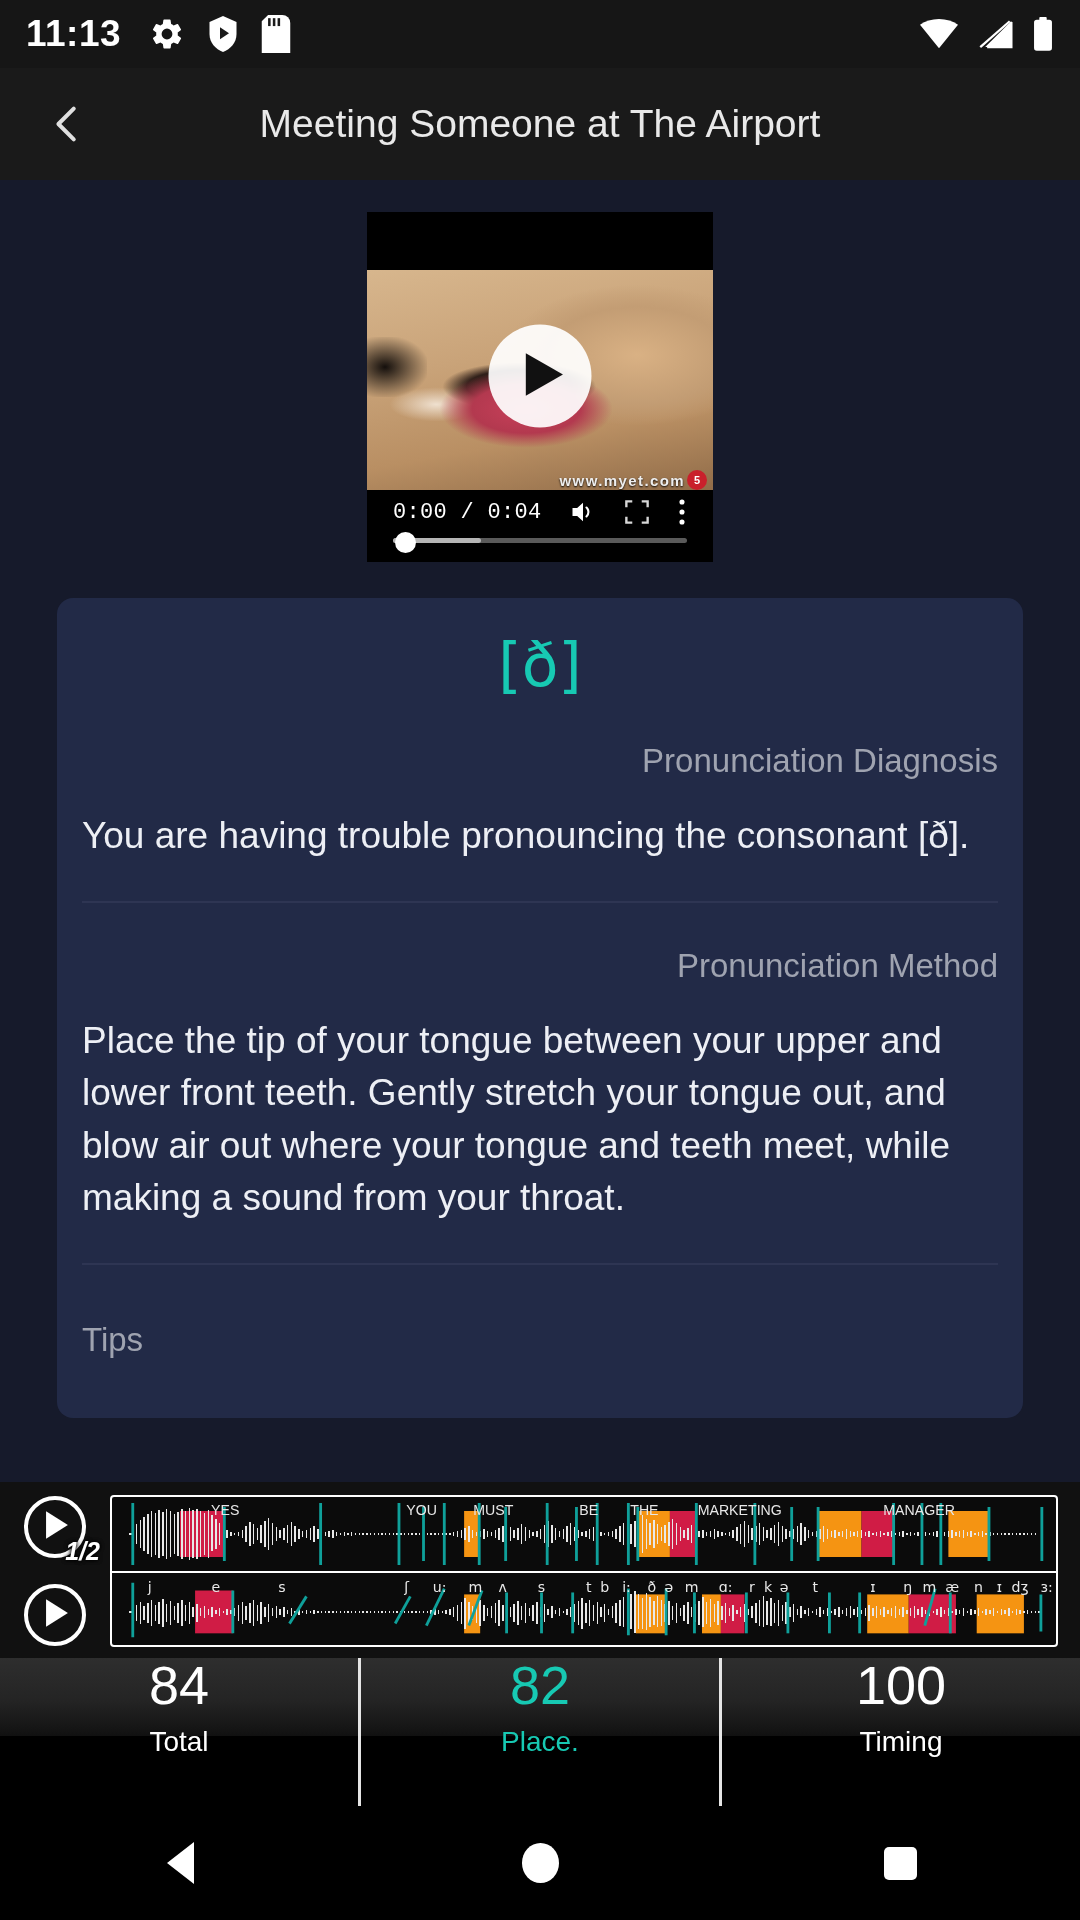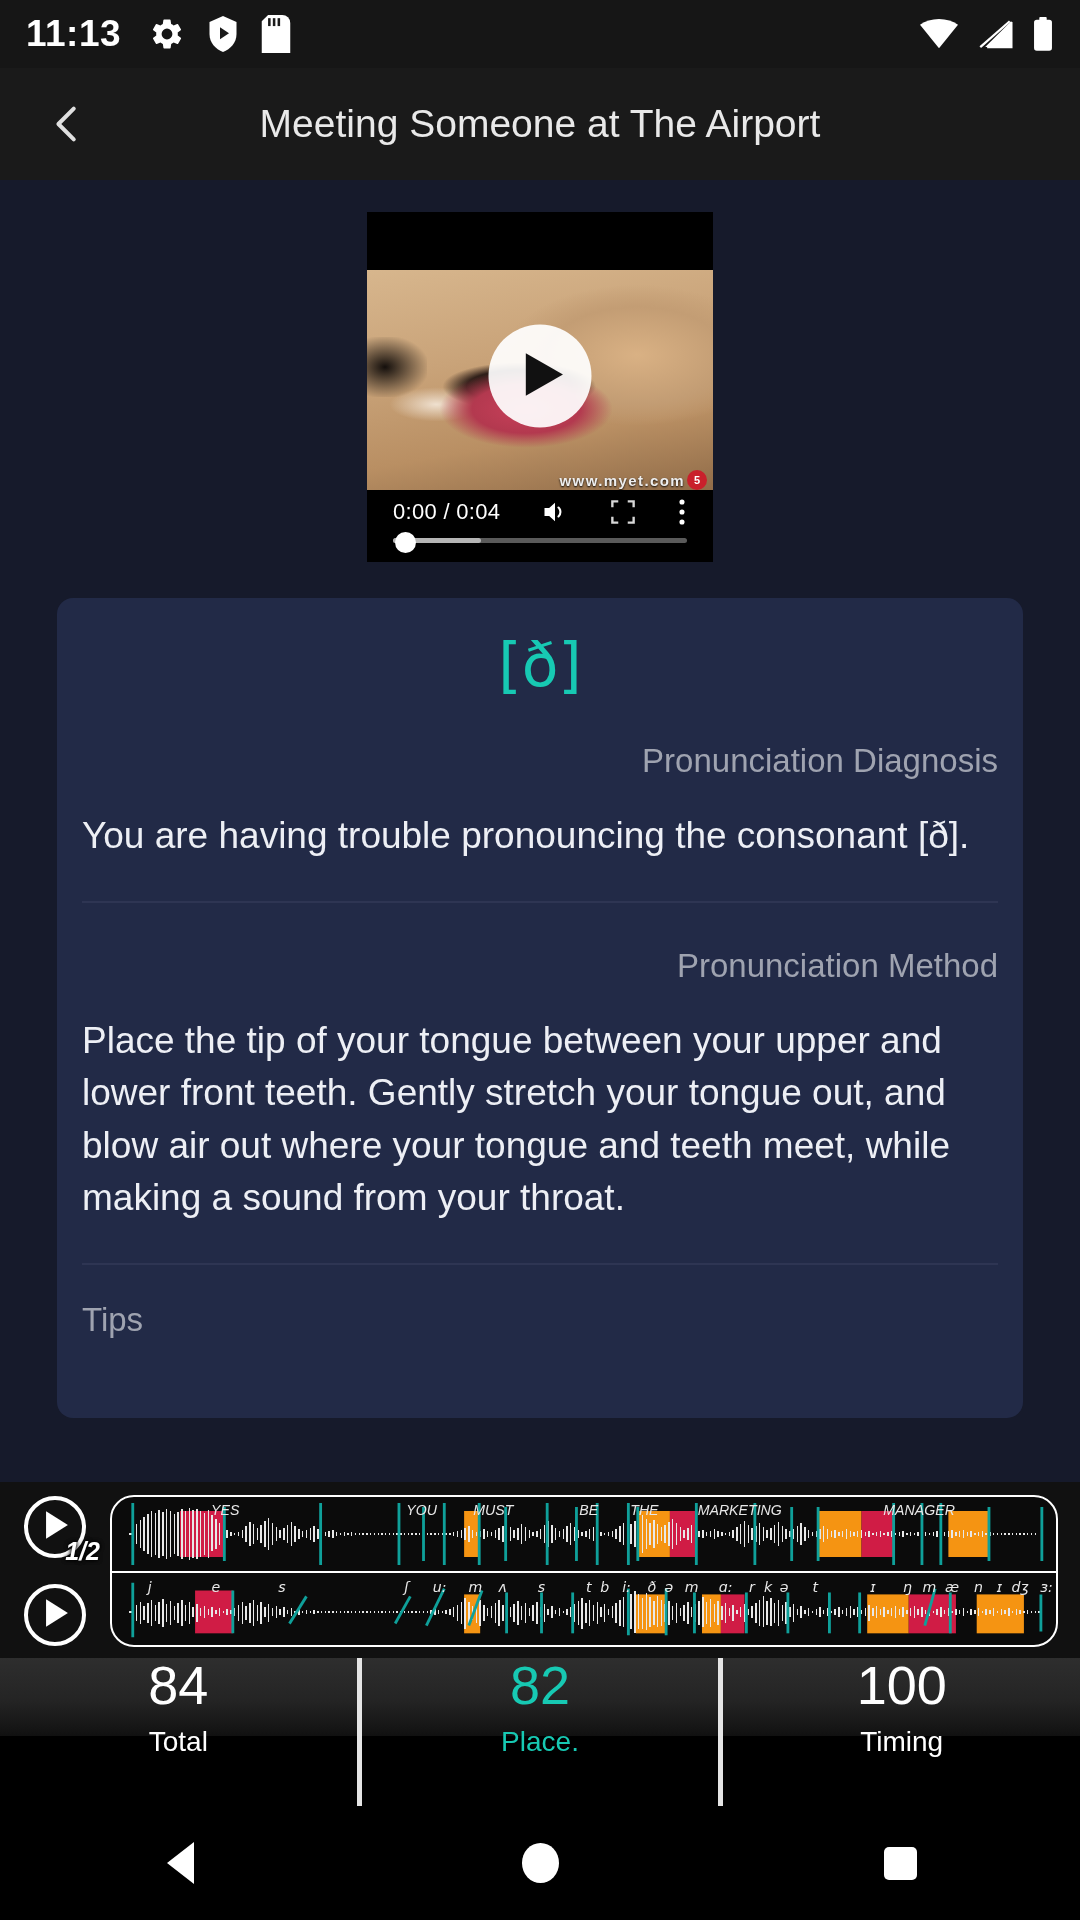--- a/index.html
+++ b/index.html
@@ -38,55 +38,55 @@
       radial-gradient(ellipse 150px 80px at 78% 38%, #d9b184 0%, #c39d74 60%, rgba(195,157,116,0) 88%),
       linear-gradient(170deg, #d7b68d 0%, #c9a379 38%, #b98f63 70%, #8e6a47 100%);
     filter:blur(0.4px);
   }
   .mouth-dark-left { position:absolute; left:0; top:30%; width:60px; height:60px; background:radial-gradient(ellipse at 30% 50%, #140f0c 0%, rgba(20,15,12,0) 75%); }
   .watermark { position:absolute; right:6px; bottom:4px; display:flex; align-items:center; gap:2px; }
   .watermark-text { color:#eee; font-size:15px; font-weight:bold; letter-spacing:1.4px; text-shadow:0 1px 2px #000; font-family:"Liberation Sans", sans-serif; }
   .watermark-badge { width:20px; height:20px; border-radius:50%; background:#C9202B; color:#fff; font-size:11px; display:flex; align-items:center; justify-content:center; font-weight:bold; }
   .play-overlay { position:absolute; left:50%; top:164px; transform:translate(-50%,-50%); width:103px; height:103px; border-radius:50%; background:rgba(255,255,255,.92); display:flex; align-items:center; justify-content:center; }
   .play-overlay svg { margin-left:7px; }
-  .vid-controls { position:absolute; left:0; right:0; bottom:0; height:72px; background:#000; padding:0 26px; }
+  .vid-controls { position:absolute; left:0; right:0; bottom:0; height:72px; background:#000; padding:0 26px;font-family:Liberation Mono, monospace; }
   .vid-ctl-row { height:44px; display:flex; align-items:center; }
   .vid-time { color:#fff; font-size:22px; letter-spacing:.3px; }
   .vid-ctl-spacer { flex:1; }
   .vid-icon { display:flex; align-items:center; justify-content:center; }
   .vid-seek { position:relative; height:8px; margin-top:2px; }
   .vid-seek-track { position:absolute; left:0; right:0; top:2px; height:5px; background:#5a5a5a; border-radius:3px; }
   .vid-seek-buffer { position:absolute; left:0; top:2px; width:30%; height:5px; background:#b5b5b5; border-radius:3px; }
   .vid-seek-knob { position:absolute; left:2px; top:-4px; width:21px; height:21px; border-radius:50%; background:#fff; }
 
   
   .card { margin:36px 57px 0 57px; background:#222A47; border-radius:16px; padding:34px 20px 0 20px; min-height:820px; }
   .ipa-big { text-align:center; color:#17C9B3; font-size:60px; line-height:1.1; font-family:"DejaVu Sans", sans-serif; font-weight:400; }
   .sec-label { color:#9FA3B0; font-size:33px; margin-top:44px; padding:0 5px;text-align:right; }
   .sec-body { color:#EDEFF5; font-size:37px; line-height:1.42; margin-top:30px; padding:0 5px; }
   .divider { height:2px; background:#39406080; margin:38px 5px 0 5px; }
-  .tips-cut { color:#9FA3B0; font-size:33px; margin-top:36px; padding:0 5px; }
+  .tips-cut { color:#9FA3B0; font-size:33px; margin-top:56px; padding:0 5px; }
 
   
   .wave-panel { flex:0 0 auto; background:#111111; height:176px; display:flex; align-items:center; padding:12px 22px 10px 14px; gap:14px; }
   .play-col { width:82px; display:flex; flex-direction:column; align-items:center; justify-content:center; gap:26px; flex:0 0 auto; }
   .play-circle { position:relative; width:62px; height:62px; border-radius:50%; border:4px solid #fff; display:flex; align-items:center; justify-content:center; }
   .play-circle svg { margin-left:4px; }
   .speed-badge { position:absolute; right:-18px; bottom:-12px; color:#fff; font-size:25px; font-style:italic; font-weight:bold; text-shadow:0 0 4px #000,0 0 4px #000; }
-  .wave-box { flex:1 1 auto; border:2px solid #ffffff; border-radius:24px; height:152px; overflow:hidden; background:#0B0B0B;font-style:italic; }
+  .wave-box { flex:1 1 auto; border:2px solid #ffffff; border-radius:4px; height:152px; overflow:hidden; background:#0B0B0B; }
   .wave-row { position:relative; height:74px; width:100%; overflow:hidden; }
   .wave-row + .wave-row { border-top:2px solid #ffffff; }
   .wave-svg { display:block; width:100%; height:100%; }
   .wlabel { fill:#E8E8E8; font-size:15px; font-family:"Liberation Sans", sans-serif; text-anchor:middle; }
   .plabel { fill:#E8E8E8; font-size:15px; font-family:"DejaVu Sans", sans-serif; text-anchor:middle; }
 
   
   .scores { flex:0 0 auto; height:148px; display:flex; background:#000; }
   .score-cell { flex:1 1 0; position:relative; display:flex; flex-direction:column; align-items:center; justify-content:flex-start; }
-  .score-cell + .score-cell { border-left:5px solid #e5e5e5; }
+  .score-cell + .score-cell { border-left:3px solid #e5e5e5; }
   .score-cell::before { content:""; position:absolute; left:0; right:0; top:0; height:78px; background:linear-gradient(180deg,#2e2e2e 0%, #242424 55%, #111 100%); }
   .score-val { position:relative; color:#FFFFFF; font-size:54px; font-weight:400; line-height:1; margin-bottom:16px; }
   .score-lbl { position:relative; color:#FFFFFF; font-size:28px; line-height:1; }
   .score-cell.hl .score-val, .score-cell.hl .score-lbl { color:#17C9B3; }
 
   
   .navbar { flex:0 0 auto; height:114px; background:#000; display:flex; align-items:center; justify-content:space-around; }
   .nav-btn { width:150px; height:114px; display:flex; align-items:center; justify-content:center; }
   .nav-tri { width:0; height:0; border-top:21px solid transparent; border-bottom:21px solid transparent; border-right:27px solid #fff; }
   .nav-circle { width:37px; height:40px; border-radius:50%; background:#fff; }

